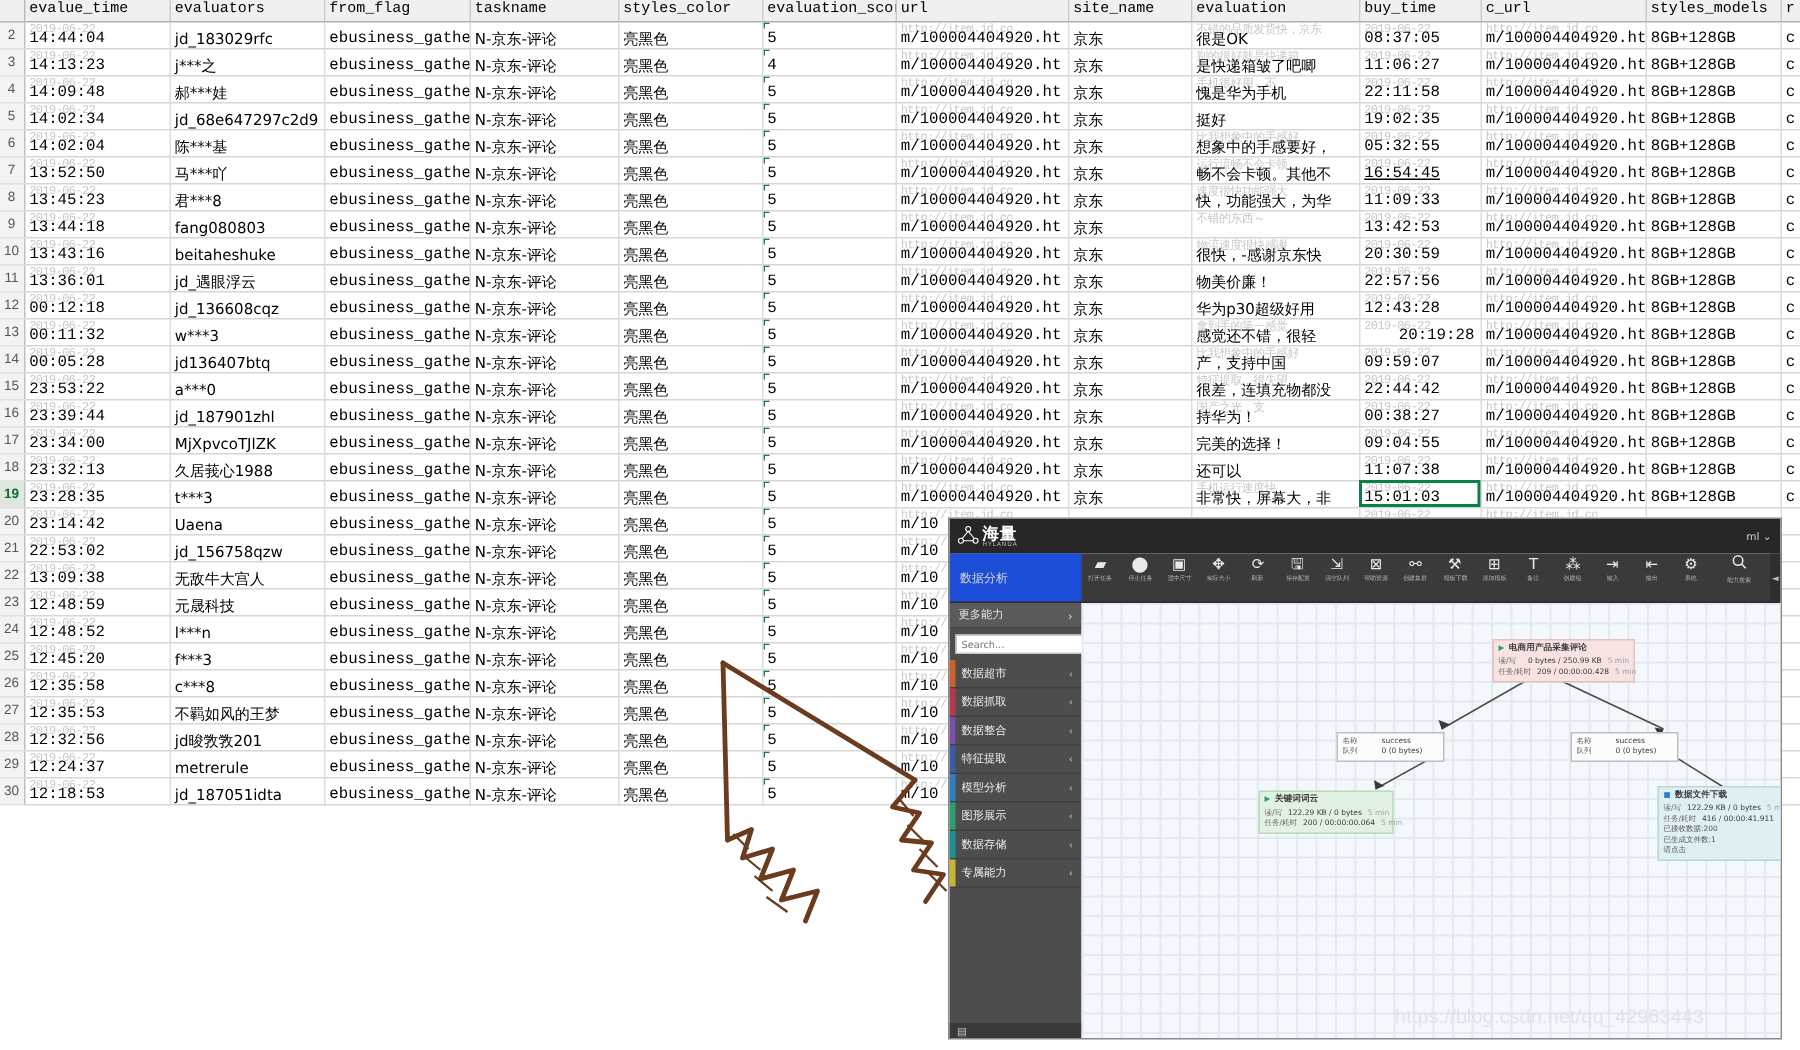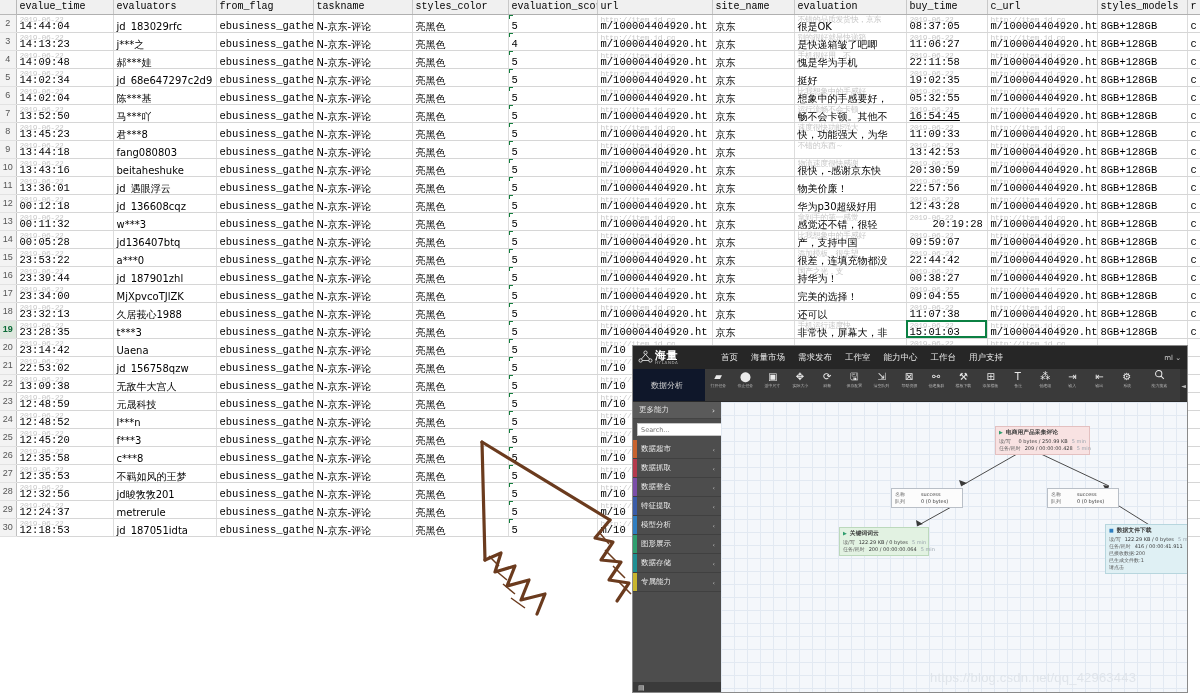--- a/index.html
+++ b/index.html
@@ -84,22 +84,22 @@
   .nav-items { display:flex; gap:13px; font-size:8.5px; color:#e8e8e8; }
   .nav-items span { cursor:pointer; white-space:nowrap; }
   .nav-right { position:absolute; right:6px; font-size:7px; color:#cfcfcf; }
 
   
   .app-toolbar {
     height:33px; background:#3a3a3a; display:flex; align-items:stretch;
     position:relative; border-bottom:1px solid #2a2a2a;
   }
   .tb-left {
-    width:72px; background:#0f172a; color:#d8d8d8; font-size:8px;
-    display:flex; align-items:center; padding-left:18px;
+    width:88px; background:#1d4ed8; color:#d8d8d8; font-size:8px;
+    display:flex; align-items:center; padding-left:7px;
   }
   .tb-icons { flex:1; display:flex; align-items:flex-start; padding-top:2px; gap:1px; overflow:hidden; }
   .tb-btn {
     width:28px; display:flex; flex-direction:column; align-items:center;
     gap:1px; cursor:pointer; color:#d5d5d5;
   }
   .tb-glyph { font-size:10px; line-height:11px; color:#eaeaea; }
   .tb-lab { font-size:4.2px; color:#b4b4b4; white-space:nowrap; transform:scale(.95); }
   .tb-search { width:40px; display:flex; flex-direction:column; align-items:center; gap:1px; margin-left:auto; padding-right:2px; cursor:pointer; }
   .tb-collapse { width:7px; background:#2f2f2f; color:#bbb; font-size:6px;
@@ -401,21 +401,21 @@
         <tr class="datarow">
           <td class="rowhead">15</td>
           <td class="cell w-a"><span class="ghost">2019-06-22</span><span style="position: relative;">23:53:22</span></td>
           <td class="cell w-b cjk"><span style="position: relative;">a***0</span></td>
           <td class="cell w-c"><span style="position: relative;">ebusiness_gather</span></td>
           <td class="cell w-d cjk"><span style="position: relative;">N-京东-评论</span></td>
           <td class="cell w-e cjk"><span style="position: relative;">亮黑色</span></td>
           <td class="cell w-f"><span class="scoremark"></span><span style="position: relative;">5</span></td>
           <td class="cell w-g"><span class="ghost">http://item.jd.co</span><span style="position: relative;">m/100004404920.ht</span></td>
           <td class="cell w-h cjk"><span style="position: relative;">京东</span></td>
-          <td class="cell w-i cjk"><span class="ghost cjk">添加模板，很失望</span><span style="position: relative;">很差，连填充物都没</span></td>
+          <td class="cell w-i cjk"><span class="ghost cjk">特征提取，很失望</span><span style="position: relative;">很差，连填充物都没</span></td>
           <td class="cell w-j"><span class="ghost">2019-06-22</span><span style="position: relative;">22:44:42</span></td>
           <td class="cell w-k"><span class="ghost">http://item.jd.co</span><span style="position: relative;">m/100004404920.ht</span></td>
           <td class="cell w-l"><span style="position: relative;">8GB+128GB</span></td>
           <td class="cell w-m"><span style="position: relative;">c</span></td>
         </tr>
         <tr class="datarow">
           <td class="rowhead">16</td>
           <td class="cell w-a"><span class="ghost">2019-06-22</span><span style="position: relative;">23:39:44</span></td>
           <td class="cell w-b cjk"><span style="position: relative;">jd_187901zhl</span></td>
           <td class="cell w-c"><span style="position: relative;">ebusiness_gather</span></td>
@@ -683,29 +683,20 @@
             <circle cx="16.5" cy="14" r="2.2"></circle>
             <path d="M10,5.7 L4.6,12 M10,5.7 L15.4,12 M5.7,14 L14.3,14"></path>
           </g>
         </svg>
       </span>
       <span class="brand-txt">
         <span class="brand-cn">海量</span>
         <span class="brand-en">HYLANDA</span>
       </span>
     </div>
-    <div class="nav-items" id="nav-items">
-        <span>首页</span>
-        <span>海量市场</span>
-        <span>需求发布</span>
-        <span>工作室</span>
-        <span>能力中心</span>
-        <span>工作台</span>
-        <span>用户支持</span>
-      </div>
     <div class="nav-right">
       <span>ml</span>
       <span> ⌄</span>
     </div>
   </div>
 
   <div class="app-toolbar">
     <div class="tb-left">数据分析</div>
     <div class="tb-icons" id="tb-icons">
         <div class="tb-btn">

